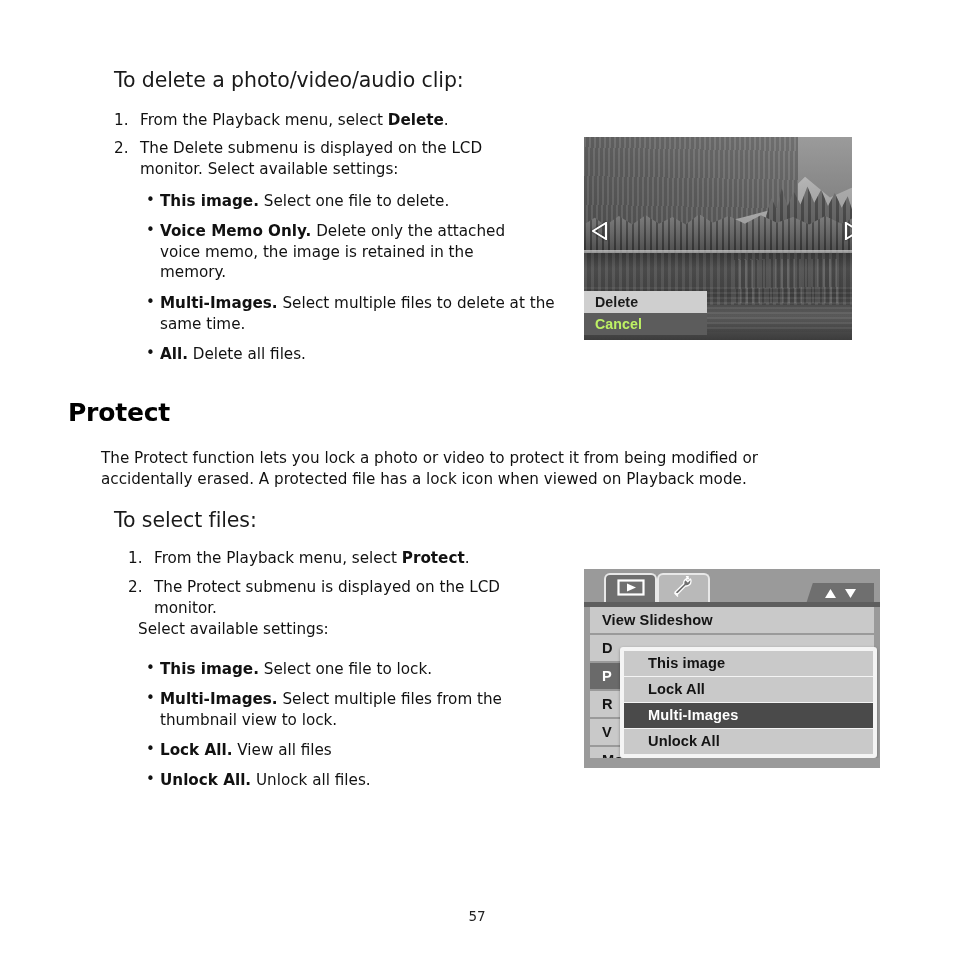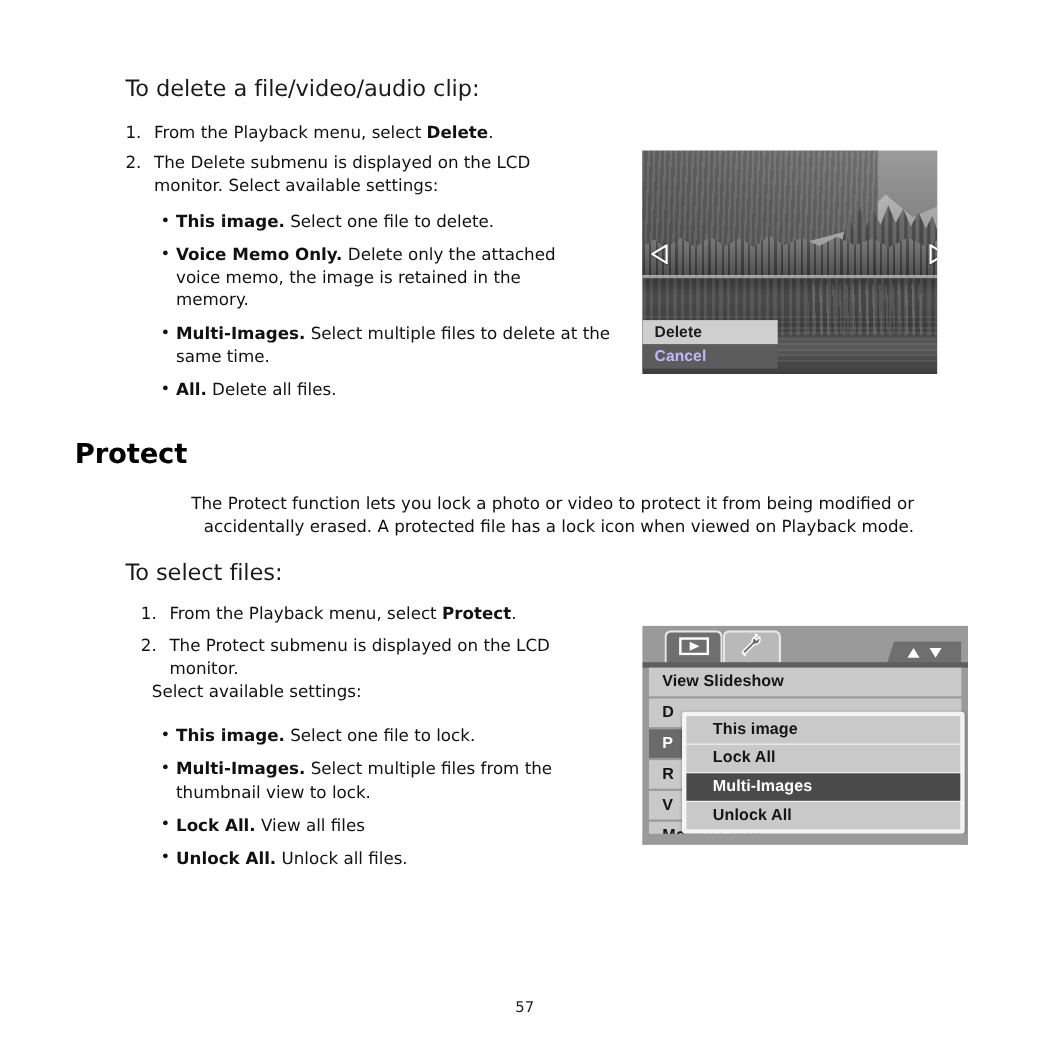--- a/index.html
+++ b/index.html
@@ -33,21 +33,20 @@
     font-weight: 700;
     color: #000;
     letter-spacing: -0.2px;
     white-space: nowrap;
   }
   .para {
     position: absolute;
     font-size: 15.2px;
     line-height: 21px;
     color: #111;
-    text-align: right;
   }
   .num-item {
     position: absolute;
     font-size: 15.2px;
     line-height: 20.5px;
     color: #111;
   }
   .num-item .marker {
     position: absolute;
     left: 0;
@@ -208,21 +207,21 @@
     font-weight: 700;
     letter-spacing: .1px;
     font-family: "Liberation Sans", sans-serif;
   }
   .lcd-menu-overlay .row.idle {
     background: #cfcfcf;
     color: #1b1b1b;
   }
   .lcd-menu-overlay .row.sel {
     background: #5c5c5c;
-    color: #c4b5fd;
+    color: #bef264;
   }
 
   
   .lcd-menu {
     position: absolute;
     background: #9a9a9a;
     overflow: hidden;
     padding-left: 28px;
   }
   .lcd-menu .tabbar {
@@ -326,21 +325,21 @@
     left: 0; right: 0; bottom: 0;
     height: 10px;
     background: #9a9a9a;
   }
 </style>
 </head>
 <body>
 
 <div class="page">
 
-  <div class="sec-heading" style="left:114px; top:68px;">To delete a file/video/audio clip:</div>
+  <div class="sec-heading" style="left:114px; top:68px;">To delete a photo/video/audio clip:</div>
 
   <div class="num-item" style="left:114px; top:110px; width:420px;">
     <span class="marker">1.</span>
     <span class="body"><span>From the Playback menu, select </span><b>Delete</b><span>.</span></span>
   </div>
 
   <div class="num-item" style="left:114px; top:138px; width:420px;">
     <span class="marker">2.</span>
     <span class="body">The Delete submenu is displayed on the LCD monitor. Select available settings:</span>
   </div>

